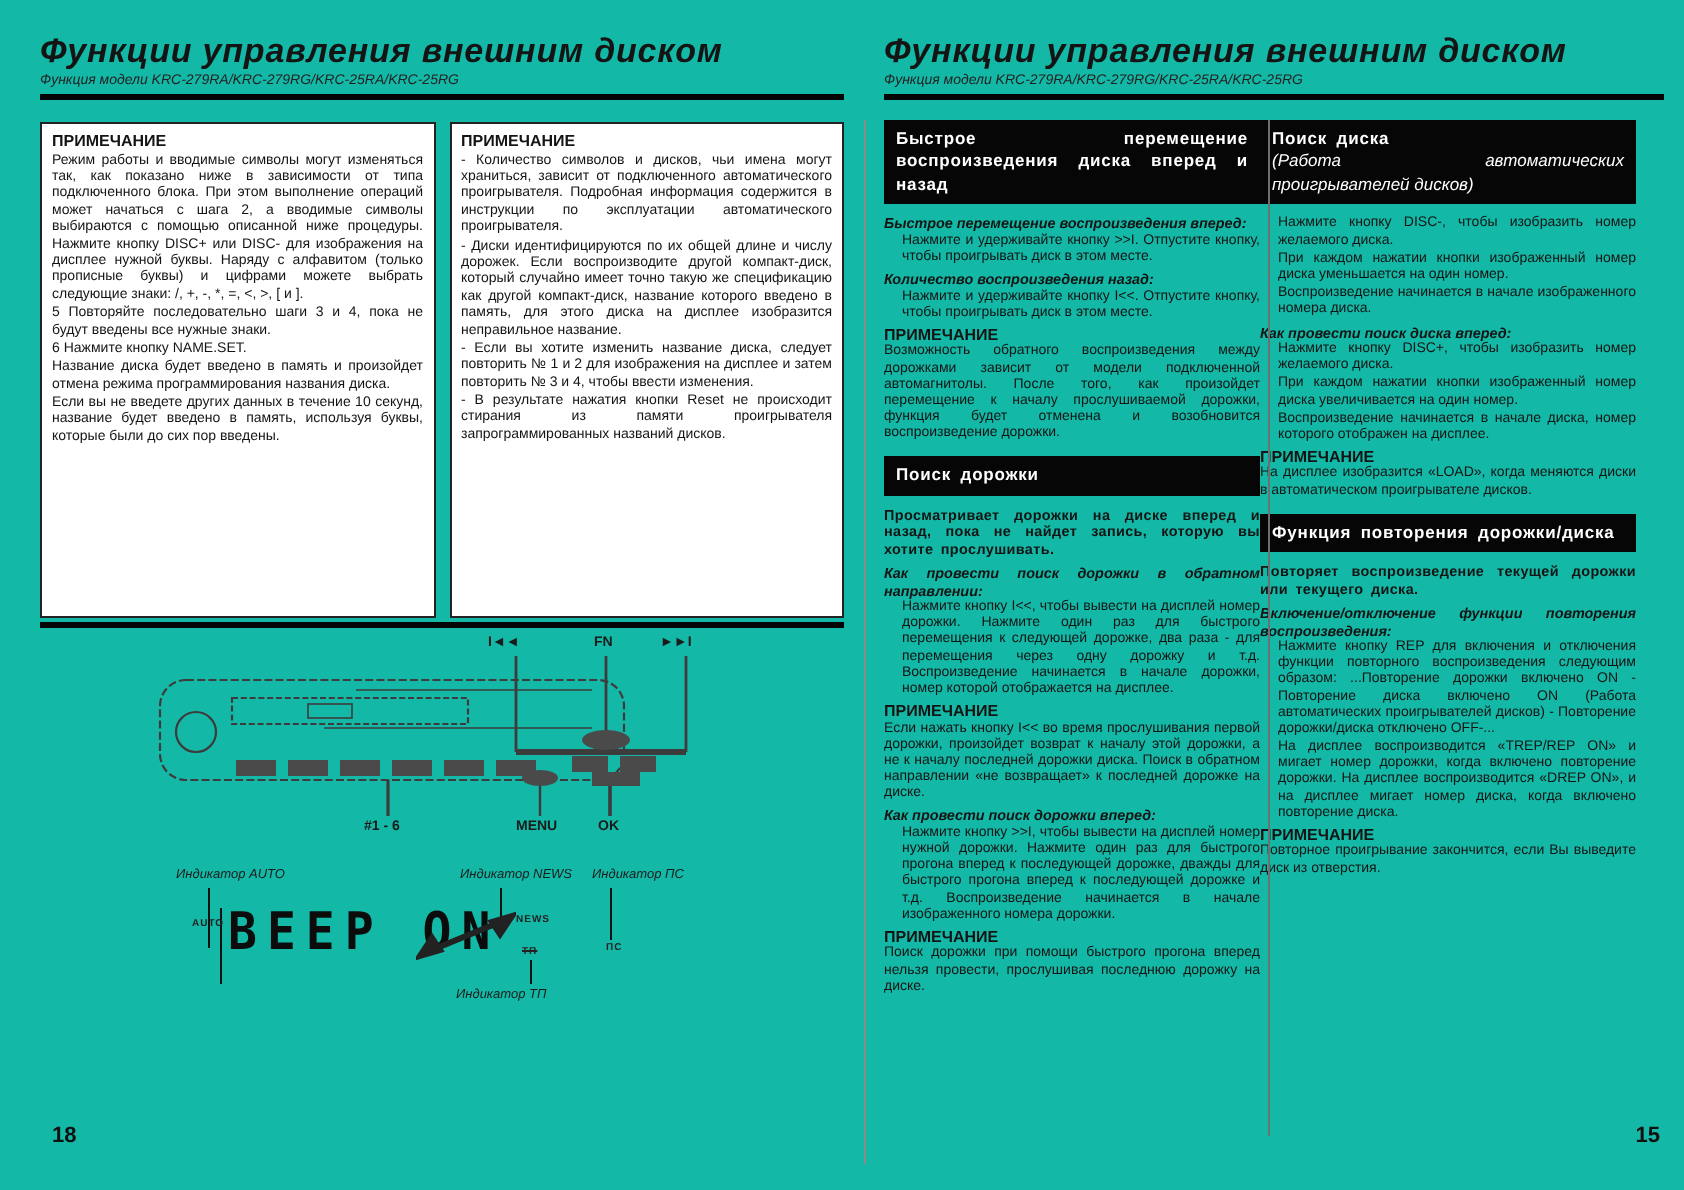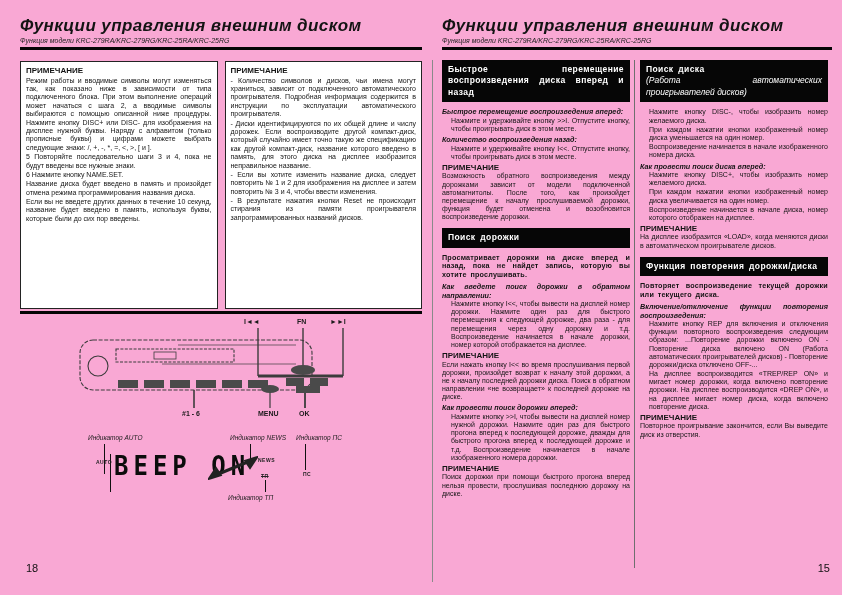--- a/index.html
+++ b/index.html
@@ -1,16 +1,16 @@
 <!DOCTYPE html>
 <html><head>
 <meta charset="utf-8">
 <style>
   html,body{margin:0;padding:0;background:#ffffff;}
-  .spread{position:relative;width:842px;height:595px;background:#f9a8d4;overflow:hidden;
+  .spread{position:relative;width:842px;height:595px;background:#14b8a6;overflow:hidden;
           font-family:"Liberation Sans",sans-serif;color:#141414;}
   
   .page{position:absolute;top:16px;}
   .page-left{left:20px;width:402px;}
   .page-right{left:442px;width:390px;}
   .page-divider{position:absolute;left:432px;top:60px;height:522px;width:1px;background:#8a8a8a;}
   
   .doc-title{margin:0;font-size:17px;font-weight:bold;font-style:italic;letter-spacing:.4px;white-space:nowrap;}
   .doc-subtitle{font-size:7px;font-style:italic;margin-top:1px;color:#222;}
   .title-rule{height:3px;background:#050505;margin-top:3px;}
@@ -30,25 +30,25 @@
   
   .lcd-area{position:relative;height:96px;margin-top:2px;margin-left:38px;width:360px;}
   .ind-label{position:absolute;font-size:6.5px;font-style:italic;color:#1c1c1c;white-space:nowrap;}
   .vline{position:absolute;width:1px;background:#111;}
   .lcd-text{position:absolute;left:56px;top:20px;font-family:"DejaVu Sans Mono",monospace;
             font-weight:bold;font-size:24px;letter-spacing:5px;color:#0c0c0c;transform:scaleY(1.08);}
   .mini{position:absolute;font-size:5px;font-weight:bold;color:#222;letter-spacing:.5px;}
   .mini.strike{text-decoration:line-through;}
   .lcd-arrow-svg{position:absolute;left:150px;top:24px;}
   
-  .page-num{position:absolute;font-size:11px;font-weight:normal;color:#111;}
+  .page-num{position:absolute;font-size:11px;font-weight:bold;color:#111;}
   .page-left .page-num{left:6px;top:546px;}
   .page-right .page-num{right:2px;top:546px;}
   
-  .cols{display:flex;gap:10px;margin-top:10px;position:relative;}
+  .cols{display:flex;margin-top:10px;position:relative;}
   .col{width:188px;font-size:7px;line-height:1.17;text-align:justify;}
   .col-rule{position:absolute;left:192px;top:0;height:508px;width:1px;background:#6f6f6f;}
   .black-header{background:#060606;color:#ffffff;font-weight:bold;font-size:8.5px;line-height:1.35;
                 padding:4px 6px 4px 6px;letter-spacing:.4px;word-spacing:2px;margin:0 0 6px 0;}
   .black-header .hdr-sub{display:block;font-weight:normal;font-style:italic;letter-spacing:0;word-spacing:0;}
   .lead{font-weight:bold;font-size:7.2px;letter-spacing:.2px;word-spacing:1.5px;margin:2px 0 4px 0;}
   .subhead{font-weight:bold;font-style:italic;font-size:7.2px;margin:3px 0 0 0;}
   .indent{margin:0 0 1px 9px;}
   .note-head{font-weight:bold;font-size:8px;margin:2px 0 0 0;}
   .note-body{margin:0 0 1px 0;}
@@ -173,21 +173,21 @@
         <div class="black-header">Быстрое перемещение воспроизведения диска вперед и назад</div>
         <div class="subhead">Быстрое перемещение воспроизведения вперед:</div>
         <p class="indent">Нажмите и удерживайте кнопку &gt;&gt;I. Отпустите кнопку, чтобы проигрывать диск в этом месте.</p>
         <div class="subhead">Количество воспроизведения назад:</div>
         <p class="indent">Нажмите и удерживайте кнопку I&lt;&lt;. Отпустите кнопку, чтобы проигрывать диск в этом месте.</p>
         <div class="note-head">ПРИМЕЧАНИЕ</div>
         <p class="note-body">Возможность обратного воспроизведения между дорожками зависит от модели подключенной автомагнитолы. После того, как произойдет перемещение к началу прослушиваемой дорожки, функция будет отменена и возобновится воспроизведение дорожки.</p>
         <div class="gap"></div>
         <div class="black-header">Поиск дорожки</div>
         <p class="lead">Просматривает дорожки на диске вперед и назад, пока не найдет запись, которую вы хотите прослушивать.</p>
-        <div class="subhead">Как введете поиск дорожки в обратном направлении:</div>
+        <div class="subhead">Как провести поиск дорожки в обратном направлении:</div>
         <p class="indent">Нажмите кнопку I&lt;&lt;, чтобы вывести на дисплей номер дорожки. Нажмите один раз для быстрого перемещения к следующей дорожке, два раза - для перемещения через одну дорожку и т.д. Воспроизведение начинается в начале дорожки, номер которой отображается на дисплее.</p>
         <div class="note-head">ПРИМЕЧАНИЕ</div>
         <p class="note-body">Если нажать кнопку I&lt;&lt; во время прослушивания первой дорожки, произойдет возврат к началу этой дорожки, а не к началу последней дорожки диска. Поиск в обратном направлении «не возвращает» к последней дорожке на диске.</p>
         <div class="subhead">Как провести поиск дорожки вперед:</div>
         <p class="indent">Нажмите кнопку &gt;&gt;I, чтобы вывести на дисплей номер нужной дорожки. Нажмите один раз для быстрого прогона вперед к последующей дорожке, дважды для быстрого прогона вперед к последующей дорожке и т.д. Воспроизведение начинается в начале изображенного номера дорожки.</p>
         <div class="note-head">ПРИМЕЧАНИЕ</div>
         <p class="note-body">Поиск дорожки при помощи быстрого прогона вперед нельзя провести, прослушивая последнюю дорожку на диске.</p>
       </div>
 
       <div class="col">

